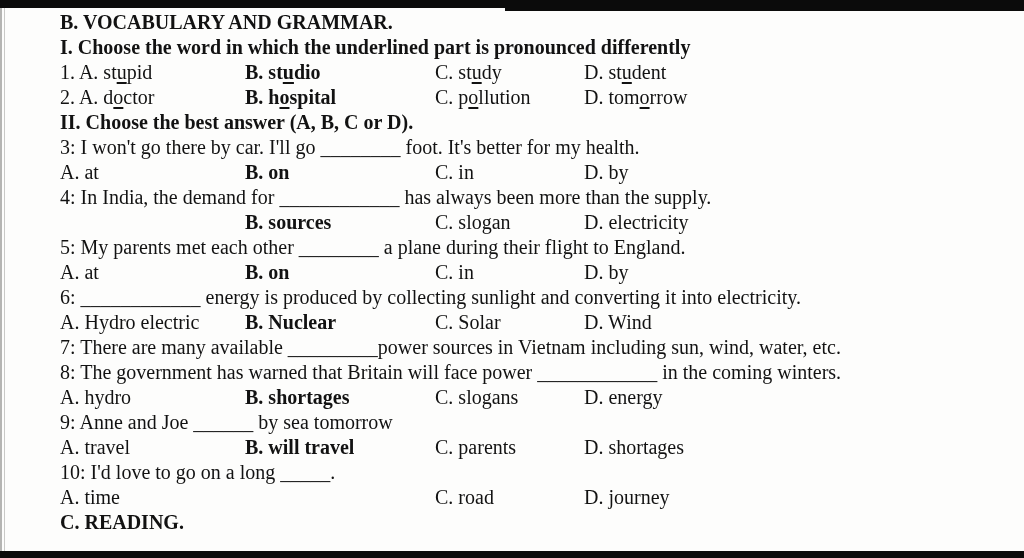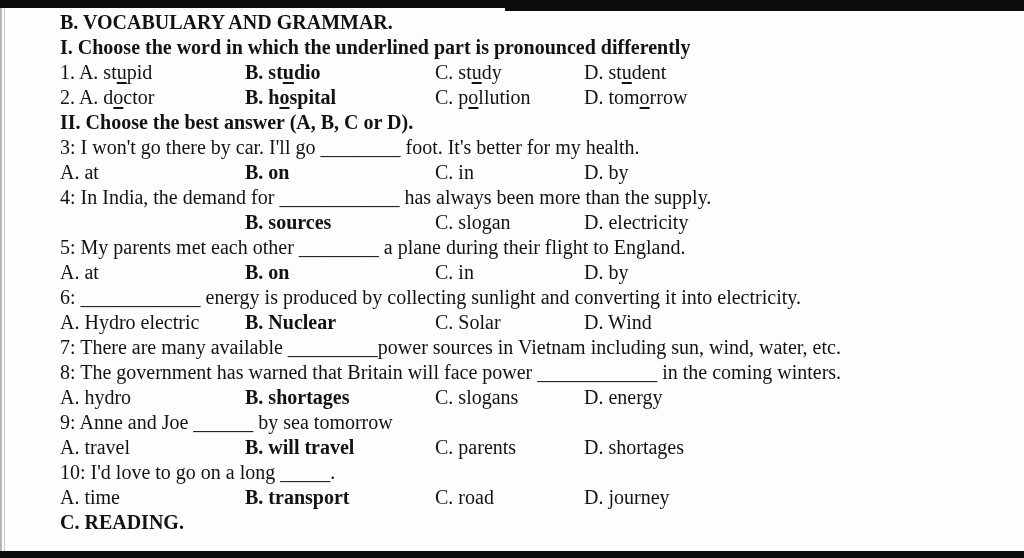--- a/index.html
+++ b/index.html
@@ -140,20 +140,19 @@
     <div class="row question">9: Anne and Joe ______ by sea tomorrow</div>
     <div class="row options">
       <span class="opt opt-0"><span>A. </span><span>travel</span></span>
       <span class="opt opt-1"><span>B. </span><span>will travel</span></span>
       <span class="opt opt-2"><span>C. </span><span>parents</span></span>
       <span class="opt opt-3"><span>D. </span><span>shortages</span></span>
     </div>
     <div class="row question">10: I'd love to go on a long _____.</div>
     <div class="row options">
       <span class="opt opt-0"><span>A. </span><span>time</span></span>
-      <span class="opt opt-1"><span>B. </span><span>transport</span></span>
       <span class="opt opt-2"><span>C. </span><span>road</span></span>
       <span class="opt opt-3"><span>D. </span><span>journey</span></span>
     </div>
     <div class="row heading">C. READING.</div>
   </div>
 
 <div class="bottom-bar"></div>
 
 </body></html>

